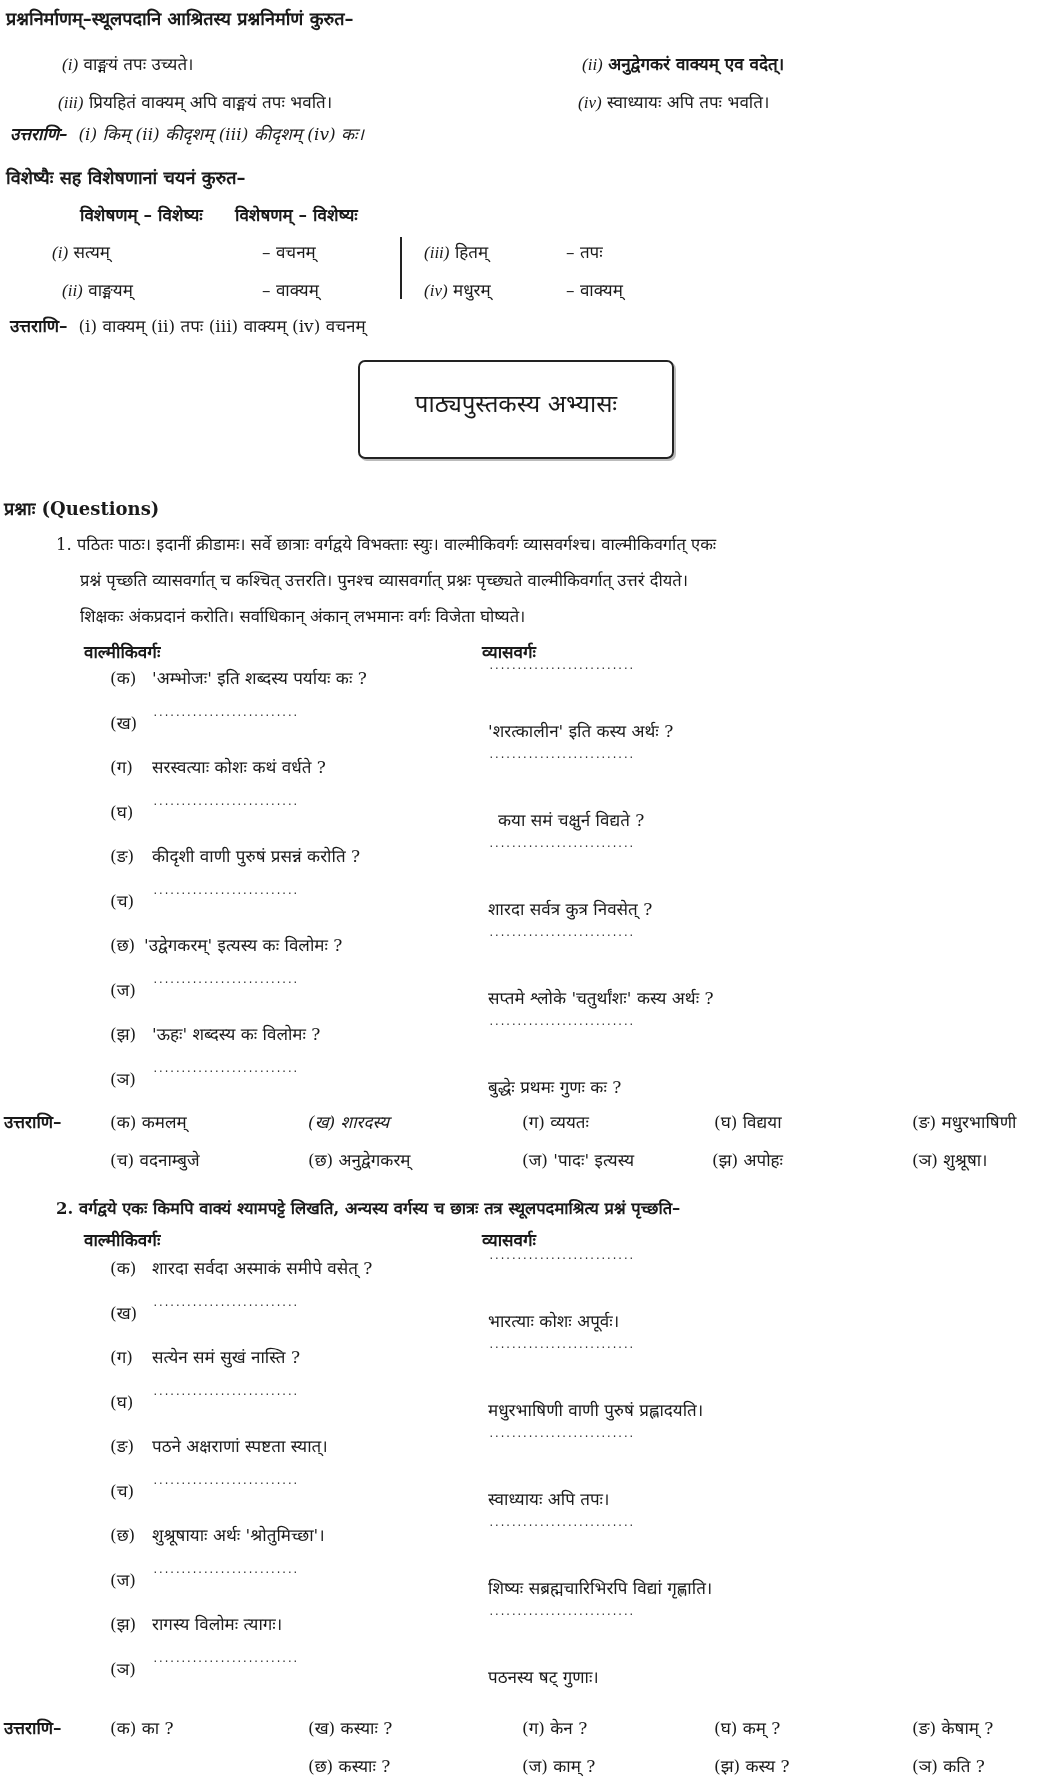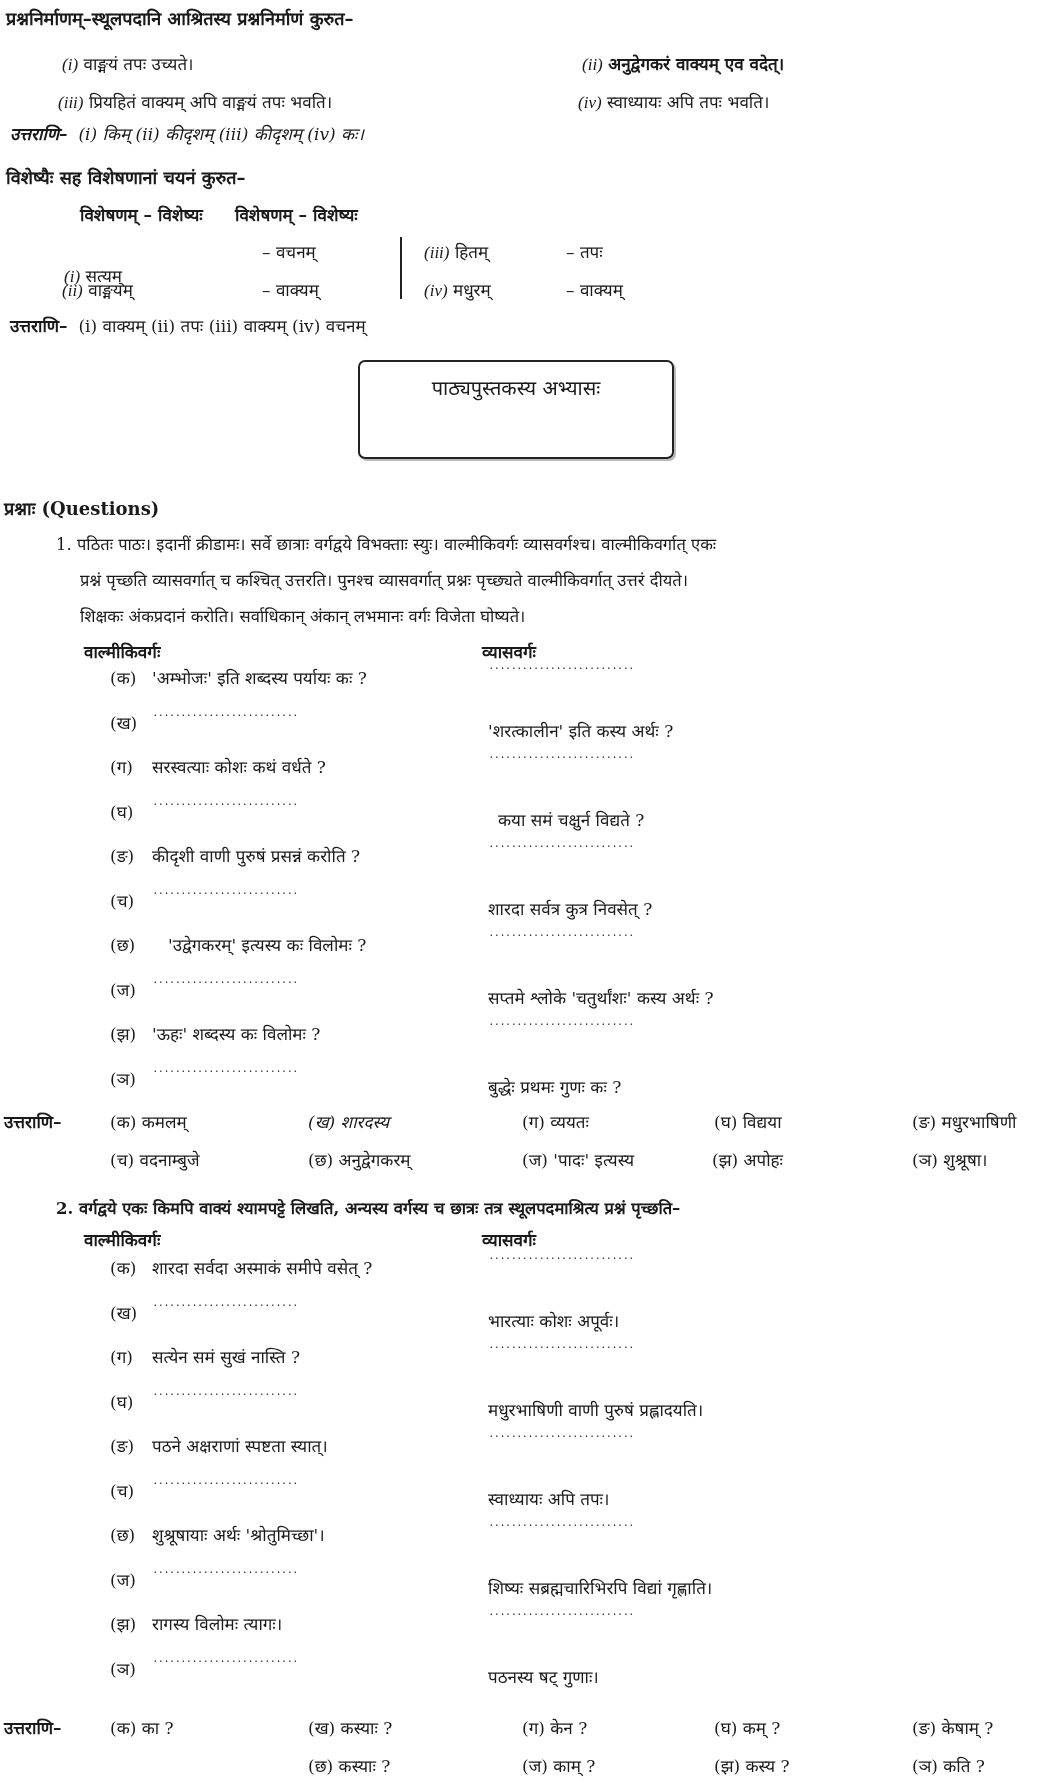--- a/index.html
+++ b/index.html
@@ -6,39 +6,39 @@
   body { width:1054px; height:1790px; position:relative; overflow:hidden;
          font-family:"DejaVu Serif", serif; color:#1a1a1a; font-size:17px; }
   .abs { position:absolute; white-space:nowrap; }
   .b { font-weight:bold; }
   .hdr { font-size:18px; font-weight:bold; }
   .it { font-style:italic; font-family:"Liberation Serif", serif; font-size:17px; }
   .dots { font-family:"Liberation Mono", monospace; font-size:11px; letter-spacing:-1px; color:#333; }
   .vline { position:absolute; width:2px; background:#222; }
   .box { position:absolute; left:358px; top:360px; width:312px; height:95px;
          border:2px solid #222; border-radius:7px; box-shadow:2px 2px 0 #bbb; text-align:center; }
-  .box .t1 { font-size:20px; margin-top:12px; }
+  .box .t1 { font-size:24px; margin-top:24px; }
   .box .t2 { font-size:21px; margin-top:6px; }
   .q { font-size:17px; }
   .lbl { font-size:17px; }
 </style>
 </head>
 <body>
 
 <div class="abs hdr" style="left:6px;top:6px;">प्रश्ननिर्माणम्–स्थूलपदानि आश्रितस्य प्रश्ननिर्माणं कुरुत–</div>
 <div class="abs" style="left:62px;top:52px;"><span class="it">(i)</span> <span>वाङ्मयं तपः उच्यते।</span></div>
 <div class="abs" style="left:582px;top:52px;"><span class="it">(ii)</span> <span class="b">अनुद्वेगकरं वाक्यम् एव वदेत्।</span></div>
 <div class="abs" style="left:58px;top:90px;"><span class="it">(iii)</span> <span>प्रियहितं वाक्यम् अपि वाङ्मयं तपः भवति।</span></div>
 <div class="abs" style="left:578px;top:90px;"><span class="it">(iv)</span> <span>स्वाध्यायः अपि तपः भवति।</span></div>
 <div class="abs" style="left:10px;top:122px;font-style:italic;"><span class="b">उत्तराणि–</span>&nbsp;&nbsp;<span>(i) किम्  (ii) कीदृशम्  (iii) कीदृशम्  (iv) कः।</span></div>
 
 <div class="abs hdr" style="left:6px;top:165px;">विशेष्यैः सह विशेषणानां चयनं कुरुत–</div>
 <div class="abs b" style="left:80px;top:203px;">विशेषणम्  – विशेष्यः</div>
 <div class="abs b" style="left:235px;top:203px;">विशेषणम्  – विशेष्यः</div>
-<div class="abs" style="left:64px;top:240px;margin-top:24px;"><span class="it">(i)</span> <span>सत्यम्</span></div>
+<div class="abs" style="left:52px;top:240px;"><span class="it">(i)</span> <span>सत्यम्</span></div>
 <div class="abs" style="left:262px;top:240px;">– वचनम्</div>
 <div class="abs" style="left:62px;top:278px;"><span class="it">(ii)</span> <span>वाङ्मयम्</span></div>
 <div class="abs" style="left:262px;top:278px;">– वाक्यम्</div>
 <div class="vline" style="left:400px;top:237px;height:62px;"></div>
 <div class="abs" style="left:424px;top:240px;"><span class="it">(iii)</span> <span>हितम्</span></div>
 <div class="abs" style="left:566px;top:240px;">– तपः</div>
 <div class="abs" style="left:424px;top:278px;"><span class="it">(iv)</span> <span>मधुरम्</span></div>
 <div class="abs" style="left:566px;top:278px;">– वाक्यम्</div>
 <div class="abs" style="left:10px;top:314px;"><span class="b">उत्तराणि–</span>&nbsp;&nbsp;<span>(i) वाक्यम्  (ii) तपः  (iii) वाक्यम्  (iv) वचनम्</span></div>
 
@@ -68,21 +68,21 @@
     <div class="abs lbl" style="left: 110px; top: 799.5px;">(घ)</div>
     <div class="abs dots" style="left: 152px; top: 795.5px;">..........................</div>
     <div class="abs q" style="left: 498px; top: 807.5px;">कया समं चक्षुर्न विद्यते ?</div>
     <div class="abs lbl" style="left: 110px; top: 844px;">(ङ)</div>
     <div class="abs q" style="left: 152px; top: 844px;">कीदृशी वाणी पुरुषं प्रसन्नं करोति ?</div>
     <div class="abs dots" style="left: 488px; top: 838px;">..........................</div>
     <div class="abs lbl" style="left: 110px; top: 888.5px;">(च)</div>
     <div class="abs dots" style="left: 152px; top: 884.5px;">..........................</div>
     <div class="abs q" style="left: 488px; top: 896.5px;">शारदा सर्वत्र कुत्र निवसेत् ?</div>
     <div class="abs lbl" style="left: 110px; top: 933px;">(छ)</div>
-    <div class="abs q" style="left: 168px; top: 933px; text-align: center;">'उद्वेगकरम्' इत्यस्य कः विलोमः ?</div>
+    <div class="abs q" style="left: 144px; top: 933px; text-align: center;">'उद्वेगकरम्' इत्यस्य कः विलोमः ?</div>
     <div class="abs dots" style="left: 488px; top: 927px;">..........................</div>
     <div class="abs lbl" style="left: 110px; top: 977.5px;">(ज)</div>
     <div class="abs dots" style="left: 152px; top: 973.5px;">..........................</div>
     <div class="abs q" style="left: 488px; top: 985.5px;">सप्तमे श्लोके 'चतुर्थांशः' कस्य अर्थः ?</div>
     <div class="abs lbl" style="left: 110px; top: 1022px;">(झ)</div>
     <div class="abs q" style="left: 152px; top: 1022px;">'ऊहः' शब्दस्य कः विलोमः ?</div>
     <div class="abs dots" style="left: 488px; top: 1016px;">..........................</div>
     <div class="abs lbl" style="left: 110px; top: 1066.5px;">(ञ)</div>
     <div class="abs dots" style="left: 152px; top: 1062.5px;">..........................</div>
     <div class="abs q" style="left: 488px; top: 1074.5px;">बुद्धेः प्रथमः गुणः कः ?</div>

